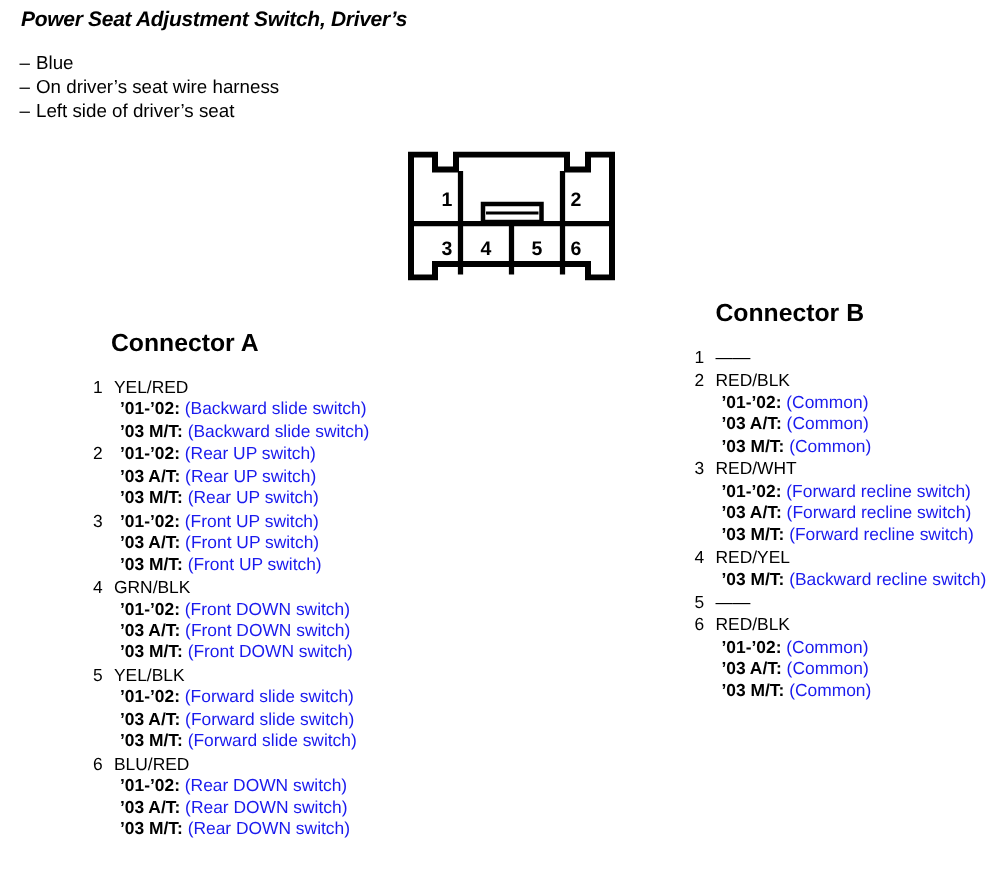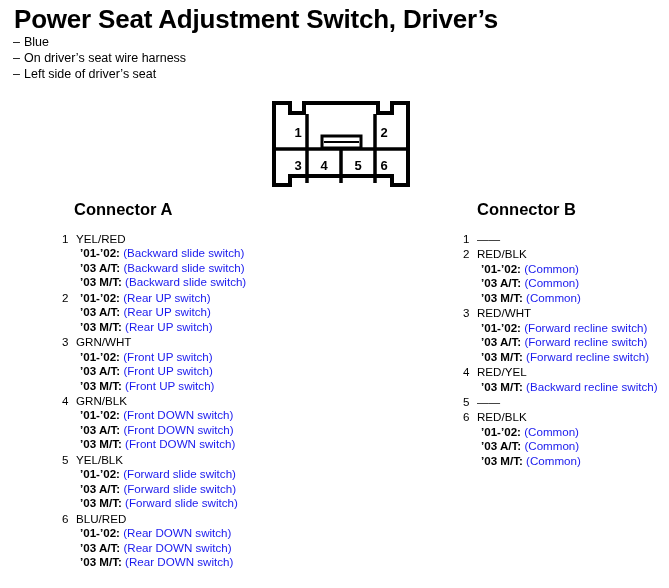--- a/index.html
+++ b/index.html
@@ -14,24 +14,25 @@
     font-family: "Liberation Sans", sans-serif;
     color: #000000;
     overflow: hidden;
   }
 
   
   #page-title {
     position: absolute;
     left: 14px;
     top: 4px;
-    font-size: 26px;
+    font-size: 14px;
     font-weight: bold;
     letter-spacing: -0.2px;
     white-space: nowrap;
+    font-style: italic;
   }
   #notes {
     position: absolute;
     left: 13px;
     top: 34px;
     font-size: 12.5px;
     line-height: 16.2px;
   }
   #notes .note-line {
     white-space: nowrap;
@@ -58,21 +59,21 @@
   }
   #connector-a-column { left: 62px; width: 330px; }
   #connector-b-column { left: 463px; width: 206px; }
 
   .column-heading {
     font-size: 16.5px;
     font-weight: bold;
     margin: 0 0 13px 0;
     white-space: nowrap;
   }
-  #connector-a-column .column-heading { padding-left: 12px; }
+  #connector-a-column .column-heading { padding-left: 12px; margin-top: 20px; }
   #connector-b-column .column-heading { padding-left: 14px; }
 
   .pin-entry {
     position: relative;
     margin-bottom: 1px;
     font-size: 11.6px;
     line-height: 14.45px;
   }
   .pin-number {
     position: absolute;
@@ -141,36 +142,34 @@
 </div>
 
 <div class="column" id="connector-a-column">
   <div class="column-heading">Connector A</div>
   <div class="pin-list">
       <div class="pin-entry">
         <div class="pin-number">1</div>
         <div class="pin-body">
           <div class="wire-name">YEL/RED</div>
           <div class="variant-row"><span class="variant-label">’01-’02:</span> <span class="variant-function">(Backward slide switch)</span></div>
-          <div class="variant-row"><span class="variant-label">’03 A/T:</span> <span class="variant-function">(Backward slide switch)</span></div>
           <div class="variant-row"><span class="variant-label">’03 M/T:</span> <span class="variant-function">(Backward slide switch)</span></div>
         </div>
       </div>
       <div class="pin-entry">
         <div class="pin-number">2</div>
         <div class="pin-body">
           <div class="variant-row"><span class="variant-label">’01-’02:</span> <span class="variant-function">(Rear UP switch)</span></div>
           <div class="variant-row"><span class="variant-label">’03 A/T:</span> <span class="variant-function">(Rear UP switch)</span></div>
           <div class="variant-row"><span class="variant-label">’03 M/T:</span> <span class="variant-function">(Rear UP switch)</span></div>
         </div>
       </div>
       <div class="pin-entry">
         <div class="pin-number">3</div>
         <div class="pin-body">
-          <div class="wire-name">GRN/WHT</div>
           <div class="variant-row"><span class="variant-label">’01-’02:</span> <span class="variant-function">(Front UP switch)</span></div>
           <div class="variant-row"><span class="variant-label">’03 A/T:</span> <span class="variant-function">(Front UP switch)</span></div>
           <div class="variant-row"><span class="variant-label">’03 M/T:</span> <span class="variant-function">(Front UP switch)</span></div>
         </div>
       </div>
       <div class="pin-entry">
         <div class="pin-number">4</div>
         <div class="pin-body">
           <div class="wire-name">GRN/BLK</div>
           <div class="variant-row"><span class="variant-label">’01-’02:</span> <span class="variant-function">(Front DOWN switch)</span></div>

